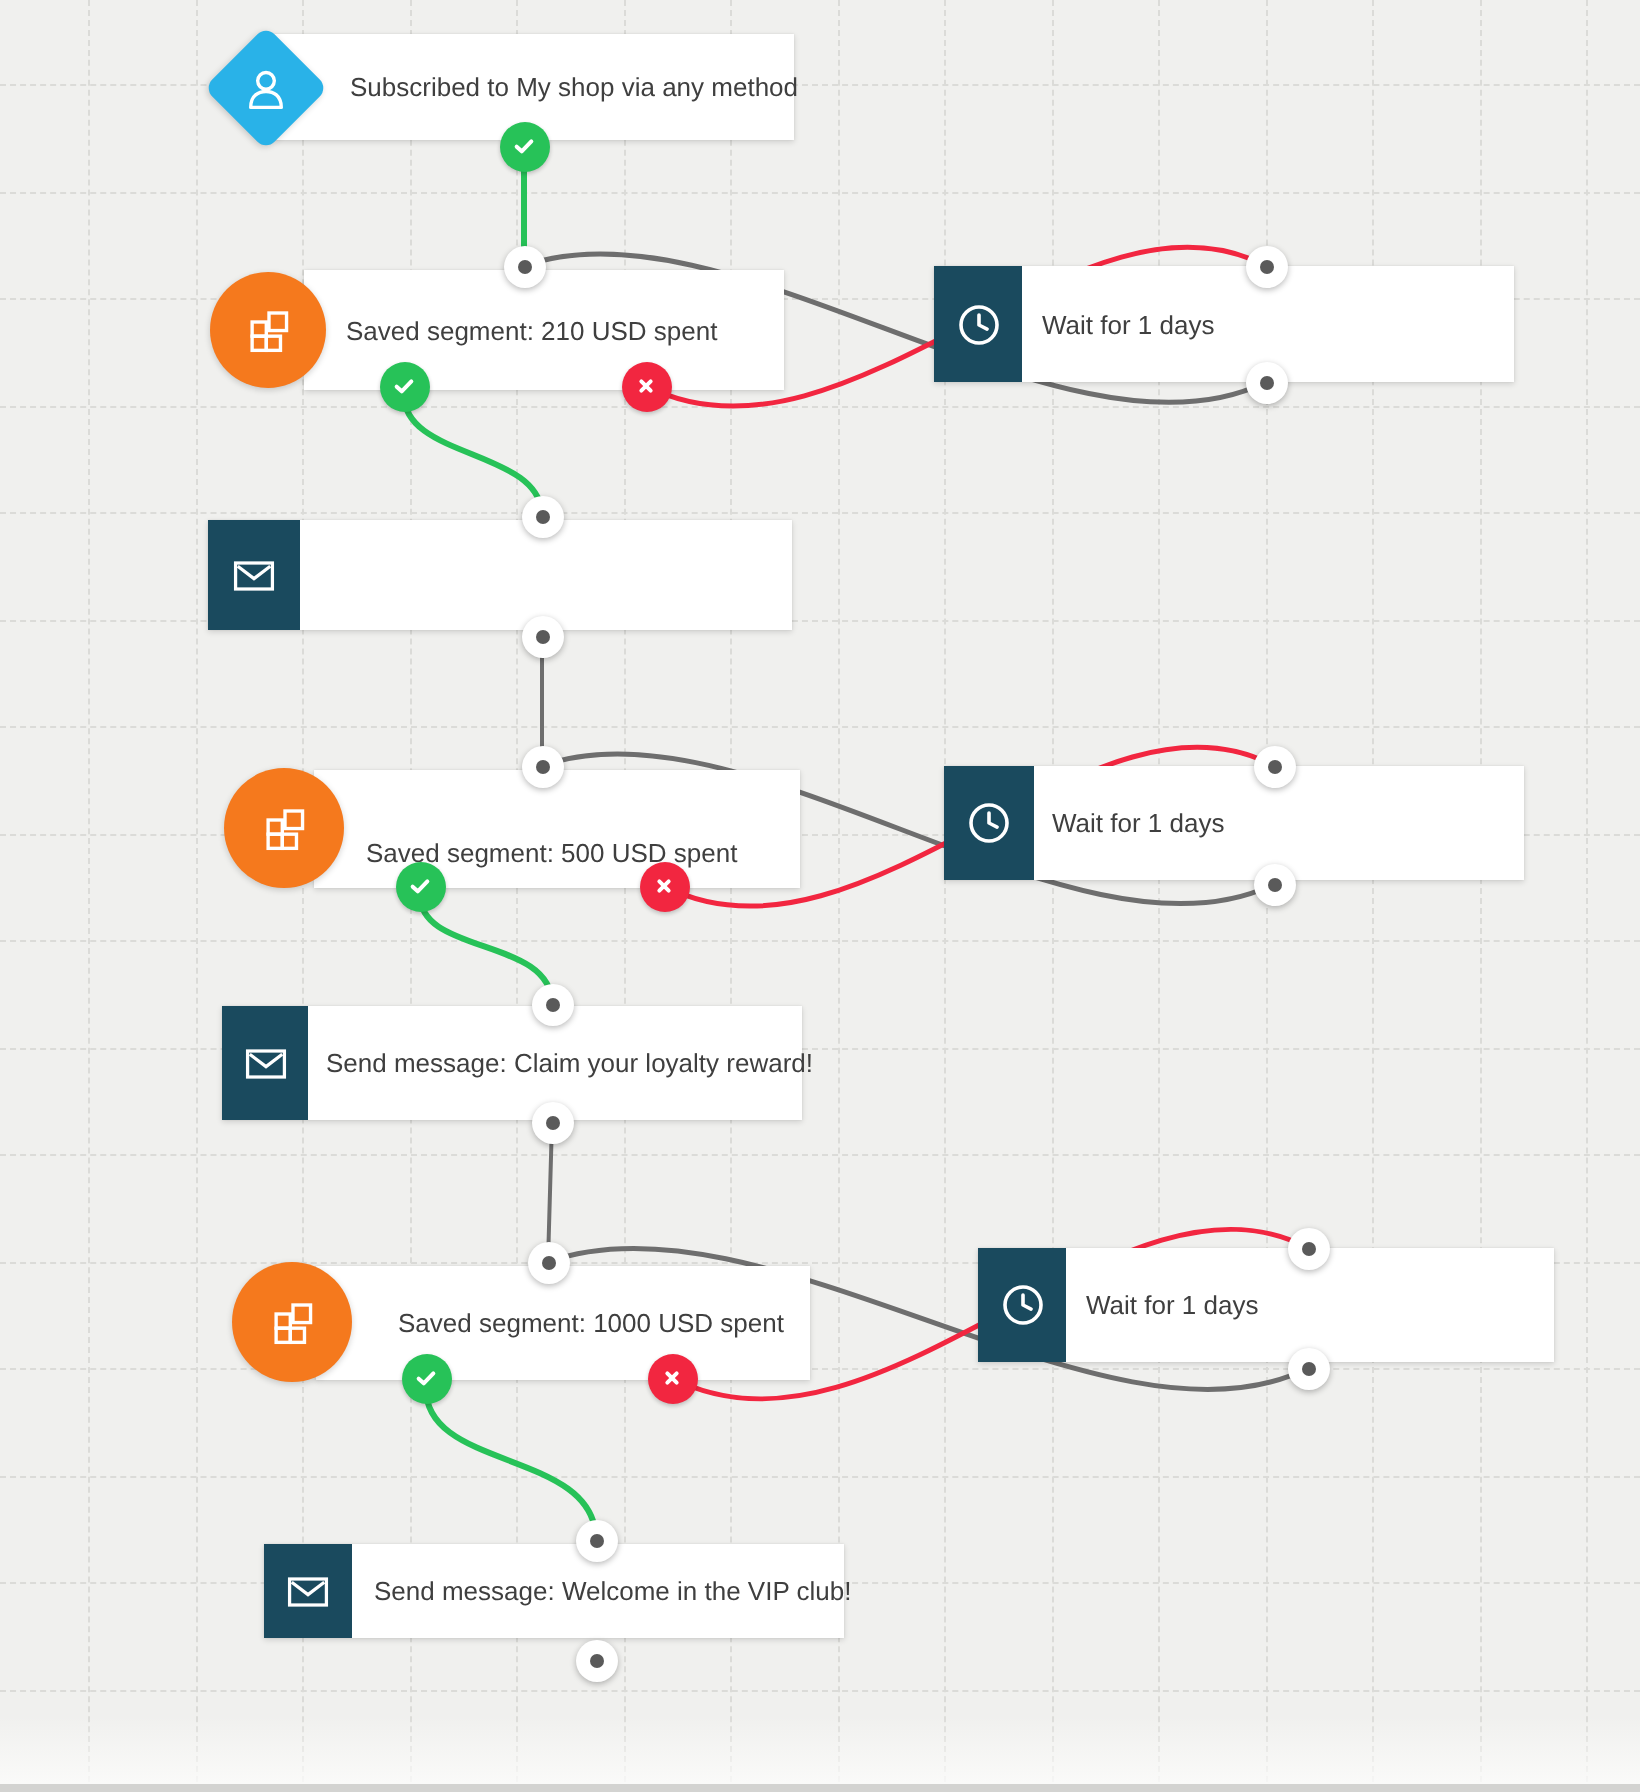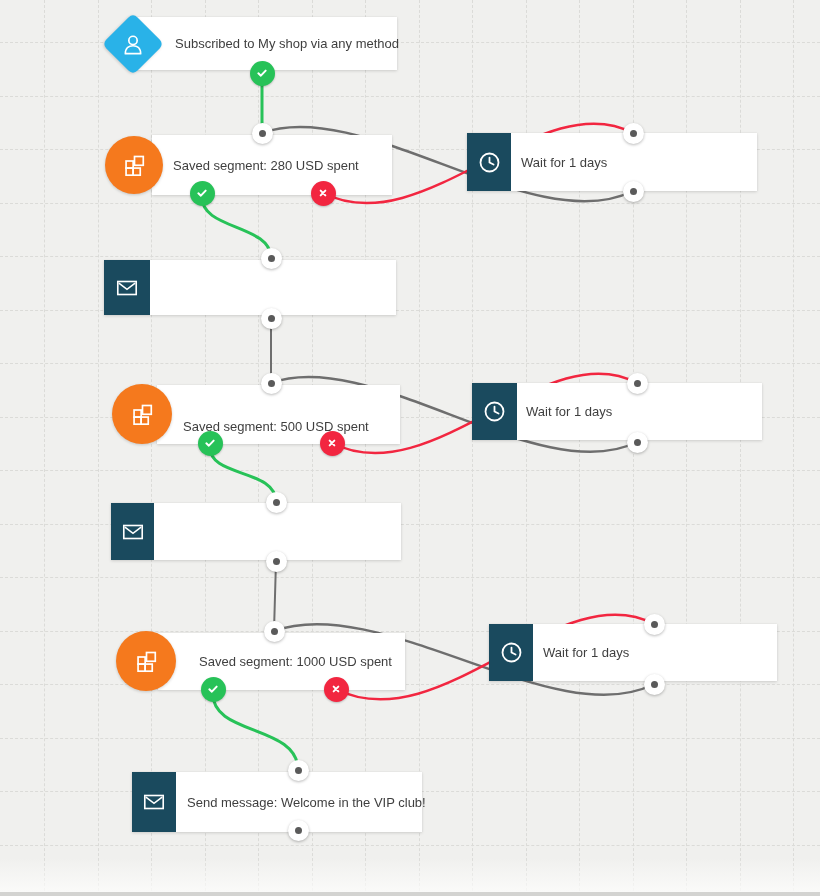--- a/index.html
+++ b/index.html
@@ -83,21 +83,21 @@
       <div class="card" style="left: 137px; top: 17px; width: 260px; height: 53px;">
         <span class="label" style="padding-left: 38px;">Subscribed to My shop via any method</span>
       </div>
       <div class="shape diamond" style="left: 111px; top: 22px; width: 44px; height: 44px; background: rgb(41, 178, 232);">
         <svg viewBox="0 0 24 24" width="27" height="27">
           <circle cx="12" cy="8.2" r="3.7" fill="none" stroke="#fff" stroke-width="1.5"></circle>
           <path d="M5.2 20 C5.2 14.6 8.8 12.9 12 12.9 C15.2 12.9 18.8 14.6 18.8 20 Z" fill="none" stroke="#fff" stroke-width="1.5" stroke-linejoin="round"></path>
         </svg>
       </div>
       <div class="card" style="left: 152px; top: 135px; width: 240px; height: 60px;">
-        <span class="label" style="padding-left: 21px;">Saved segment: 280 USD spent</span>
+        <span class="label" style="padding-left: 21px;">Saved segment: 210 USD spent</span>
       </div>
       <div class="shape circle" style="left: 105px; top: 136px; width: 58px; height: 58px; background: rgb(245, 121, 29);">
         <svg viewBox="0 0 24 24" width="27" height="27" fill="none" stroke="#fff" stroke-width="1.5">
           <rect x="4.5" y="8" width="6.3" height="6.3"></rect>
           <rect x="4.5" y="14.3" width="6.3" height="6.3"></rect>
           <rect x="10.8" y="14.3" width="6.3" height="6.3"></rect>
           <rect x="12" y="4" width="7.8" height="7.8"></rect>
         </svg>
       </div>
       <div class="card" style="left: 467px; top: 133px; width: 290px; height: 58px;">
@@ -137,20 +137,21 @@
         </div>
         <span class="label" style="padding-left: 54px;">Wait for 1 days</span>
       </div>
       <div class="card" style="left: 111px; top: 503px; width: 290px; height: 57px;">
         <div class="icon-block" style="width: 43px; background: rgb(26, 74, 94);">
           <svg viewBox="0 0 24 24" width="26" height="26" fill="none" stroke="#fff" stroke-width="1.5">
             <rect x="3.5" y="6" width="17" height="12"></rect>
             <path d="M4.5 7.5 L12 13.2 L19.5 7.5"></path>
           </svg>
         </div>
+        <span class="label" style="padding-left: 52px;">Send message: Claim your loyalty reward!</span>
       </div>
       <div class="card" style="left: 158px; top: 633px; width: 247px; height: 57px; justify-content: center;">
         <span class="label" style="padding-left: 28px;">Saved segment: 1000 USD spent</span>
       </div>
       <div class="shape circle" style="left: 116px; top: 631px; width: 60px; height: 60px; background: rgb(245, 121, 29);">
         <svg viewBox="0 0 24 24" width="27" height="27" fill="none" stroke="#fff" stroke-width="1.5">
           <rect x="4.5" y="8" width="6.3" height="6.3"></rect>
           <rect x="4.5" y="14.3" width="6.3" height="6.3"></rect>
           <rect x="10.8" y="14.3" width="6.3" height="6.3"></rect>
           <rect x="12" y="4" width="7.8" height="7.8"></rect>
@@ -158,21 +159,21 @@
       </div>
       <div class="card" style="left: 489px; top: 624px; width: 288px; height: 57px;">
         <div class="icon-block" style="width: 44px; background: rgb(26, 74, 94);">
           <svg viewBox="0 0 24 24" width="27" height="27" fill="none" stroke="#fff" stroke-width="1.6">
             <circle cx="12" cy="12" r="8"></circle>
             <path d="M12 7.6 L12 12 L15.6 13.8" stroke-linecap="round" stroke-linejoin="round"></path>
           </svg>
         </div>
         <span class="label" style="padding-left: 54px;">Wait for 1 days</span>
       </div>
-      <div class="card" style="left: 132px; top: 772px; width: 290px; height: 60px;">
+      <div class="card" style="left: 132px; top: 772px; width: 290px; height: 47px;">
         <div class="icon-block" style="width: 44px; background: rgb(26, 74, 94);">
           <svg viewBox="0 0 24 24" width="26" height="26" fill="none" stroke="#fff" stroke-width="1.5">
             <rect x="3.5" y="6" width="17" height="12"></rect>
             <path d="M4.5 7.5 L12 13.2 L19.5 7.5"></path>
           </svg>
         </div>
         <span class="label" style="padding-left: 55px;">Send message: Welcome in the VIP club!</span>
       </div>
     </div>
   <div id="overlays">

